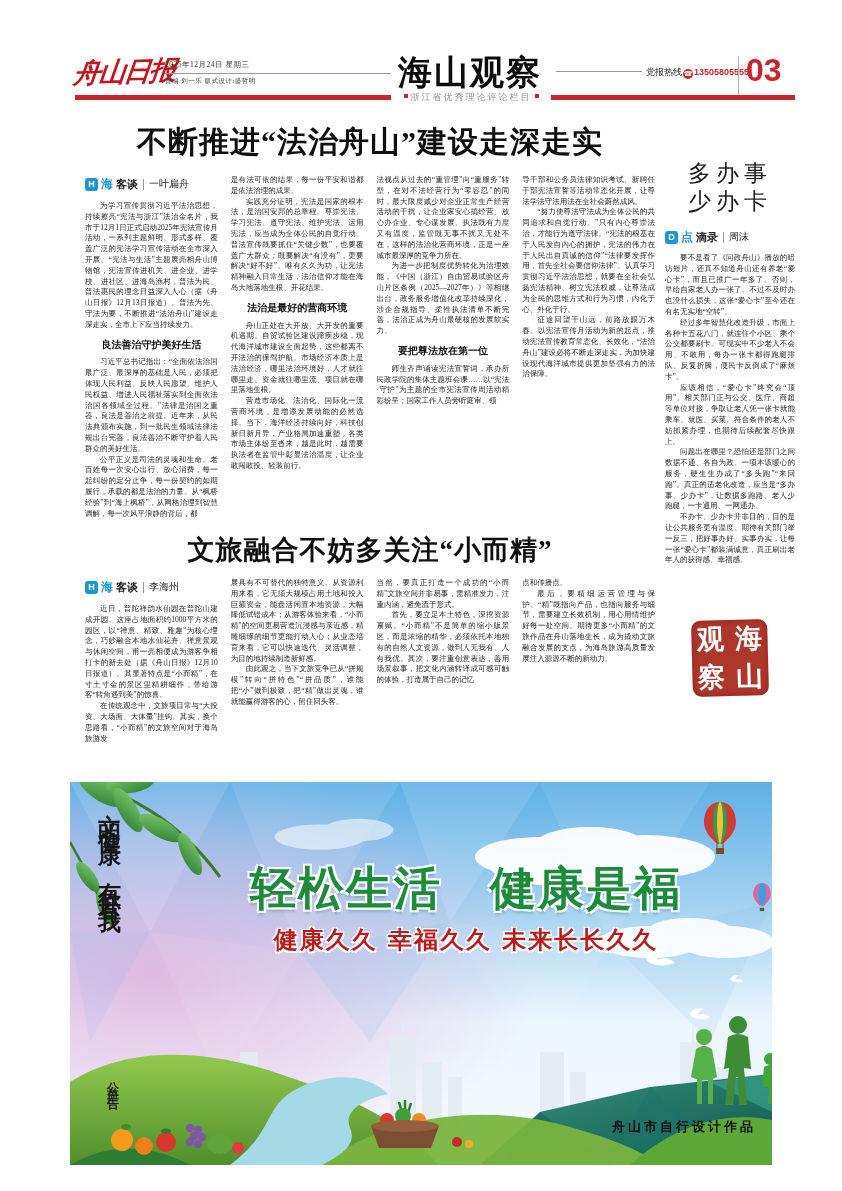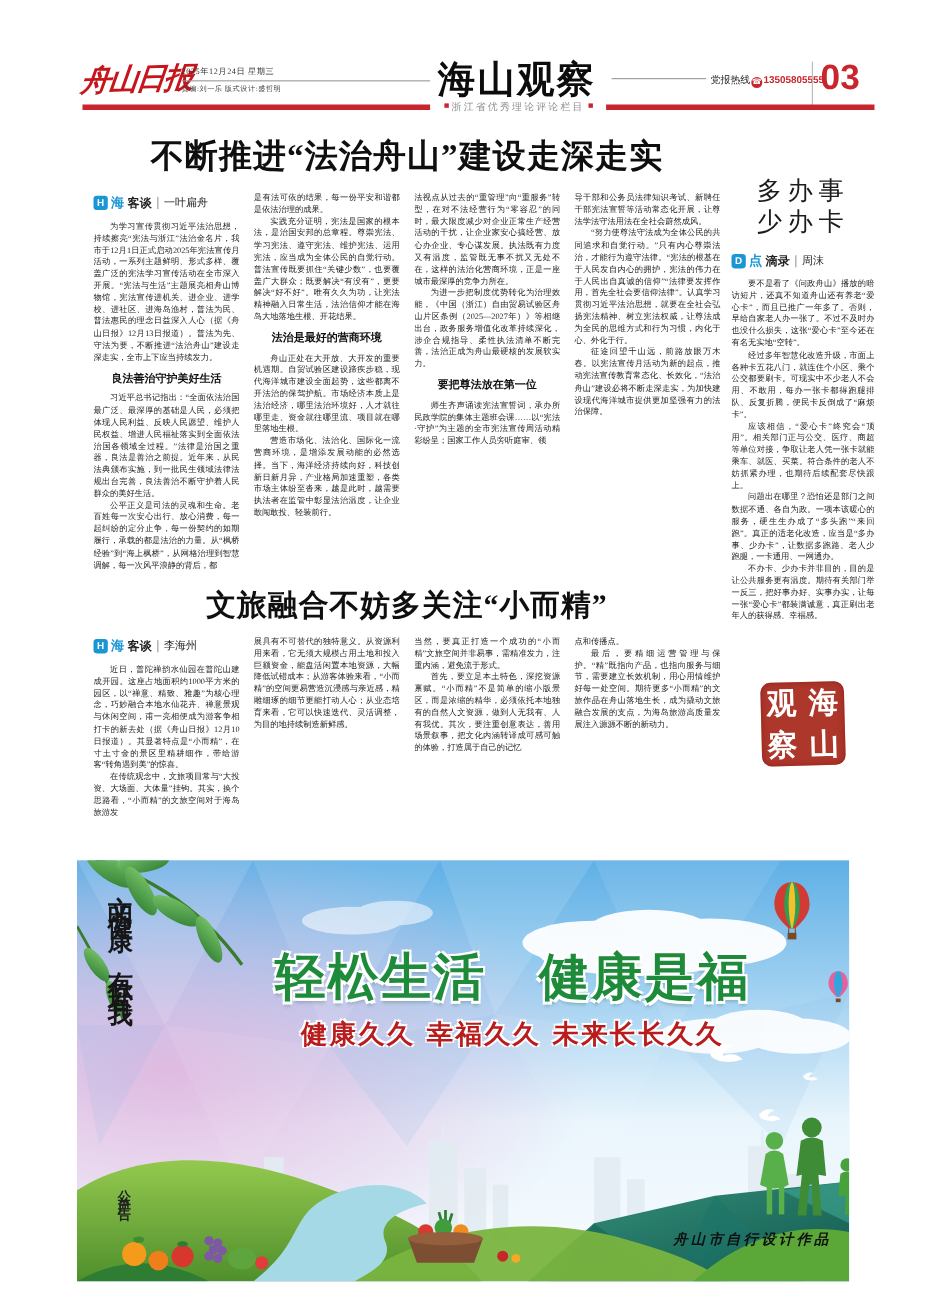--- a/index.html
+++ b/index.html
@@ -73,21 +73,21 @@
     font-family:"Liberation Serif",serif;z-index:4;}
   .psa{position:absolute;left:34px;top:290px;writing-mode:vertical-rl;font-size:12px;
     letter-spacing:5px;color:#222;font-weight:700;z-index:4;}
   .slogan-main{position:absolute;left:115px;right:25px;top:76px;text-align:center;z-index:4;
     font-family:"DejaVu Sans",sans-serif;font-size:46px;font-weight:900;letter-spacing:2px;color:#1e8b3b;
     text-shadow:-2px -2px 0 #fff,2px -2px 0 #fff,-2px 2px 0 #fff,2px 2px 0 #fff,0 4px 3px rgba(20,80,30,.25);}
   .slogan-sub{position:absolute;left:115px;right:25px;top:142px;text-align:center;z-index:4;
     font-family:"DejaVu Sans",sans-serif;font-size:24px;font-weight:800;letter-spacing:2px;color:#b91c1c;
     text-shadow:-1.5px -1.5px 0 #fff,1.5px -1.5px 0 #fff,-1.5px 1.5px 0 #fff,1.5px 1.5px 0 #fff;}
   .credit{position:absolute;right:16px;top:336px;z-index:5;font-size:13px;letter-spacing:3px;
-    color:#101010;font-weight:700;font-style:italic;}
+    color:#101010;font-weight:700;}
 </style>
 </head>
 <body>
 
 <div class="page">
 
   <div class="masthead">舟山日报</div>
   <div class="dateblock">
     <div class="dateline">2025年12月24日  星期三</div>
     <div class="daterule"></div>
@@ -148,20 +148,21 @@
           <span class="bl2">客谈</span>
         <span class="bdiv"></span>
         <span class="bauth">李海州</span>
       </div>
       <div class="col pad">
           <p class="blk p">近日，普陀禅韵水仙园在普陀山建成开园。这座占地面积约1000平方米的园区，以“禅意、精致、雅趣”为核心理念，巧妙融合本地水仙花卉、禅意景观与休闲空间，甫一亮相便成为游客争相打卡的新去处（据《舟山日报》12月10日报道）。其显著特点是“小而精”，在寸土寸金的景区里精耕细作，带给游客“转角遇到美”的惊喜。</p>
           <p class="blk p">在传统观念中，文旅项目常与“大投资、大场面、大体量”挂钩。其实，换个思路看，“小而精”的文旅空间对于海岛旅游发</p>
         </div>
       <div class="col">
           <p class="blk pc">展具有不可替代的独特意义。从资源利用来看，它无须大规模占用土地和投入巨额资金，能盘活闲置本地资源，大幅降低试错成本；从游客体验来看，“小而精”的空间更易营造沉浸感与亲近感，精雕细琢的细节更能打动人心；从业态培育来看，它可以快速迭代、灵活调整，为目的地持续制造新鲜感。</p>
+          <p class="blk p">由此观之，当下文旅竞争已从“拼规模”转向“拼特色”“拼品质”，谁能把“小”做到极致，把“精”做出灵魂，谁就能赢得游客的心，留住回头客。</p>
         </div>
       <div class="col">
           <p class="blk pc">当然，要真正打造一个成功的“小而精”文旅空间并非易事，需精准发力，注重内涵，避免流于形式。</p>
           <p class="blk p">首先，要立足本土特色，深挖资源禀赋。“小而精”不是简单的缩小版景区，而是浓缩的精华，必须依托本地独有的自然人文资源，做到人无我有、人有我优。其次，要注重创意表达，善用场景叙事，把文化内涵转译成可感可触的体验，打造属于自己的记忆</p>
         </div>
       <div class="col">
           <p class="blk pc">点和传播点。</p>
           <p class="blk p">最后，要精细运营管理与保护。“精”既指向产品，也指向服务与细节，需要建立长效机制，用心用情维护好每一处空间。期待更多“小而精”的文旅作品在舟山落地生长，成为撬动文旅融合发展的支点，为海岛旅游高质量发展注入源源不断的新动力。</p>
         </div>
     </div>

